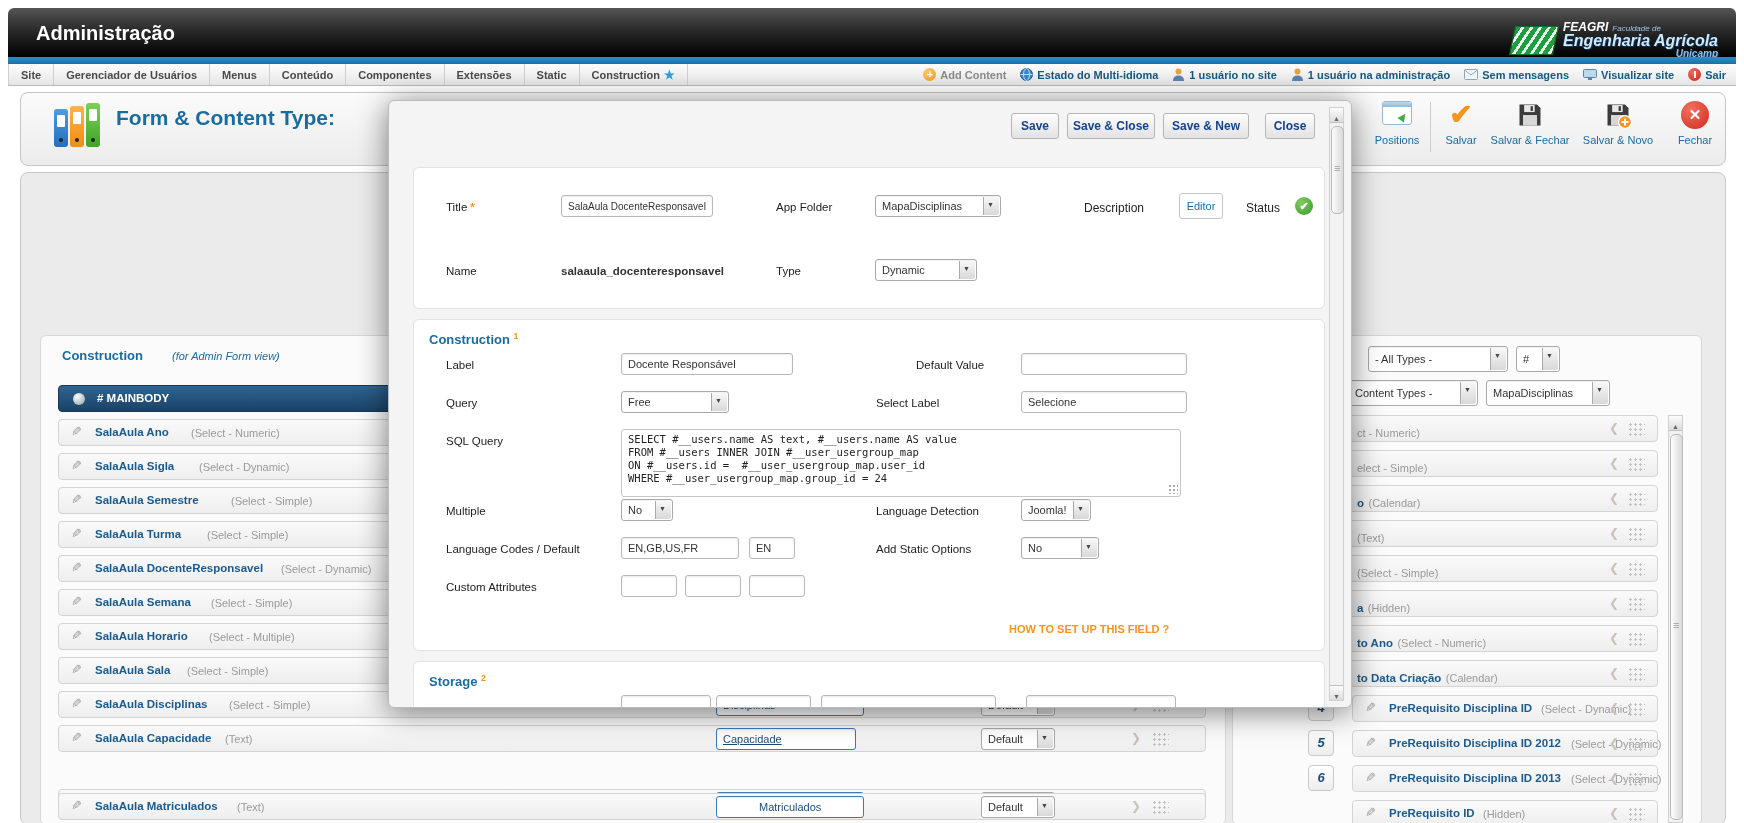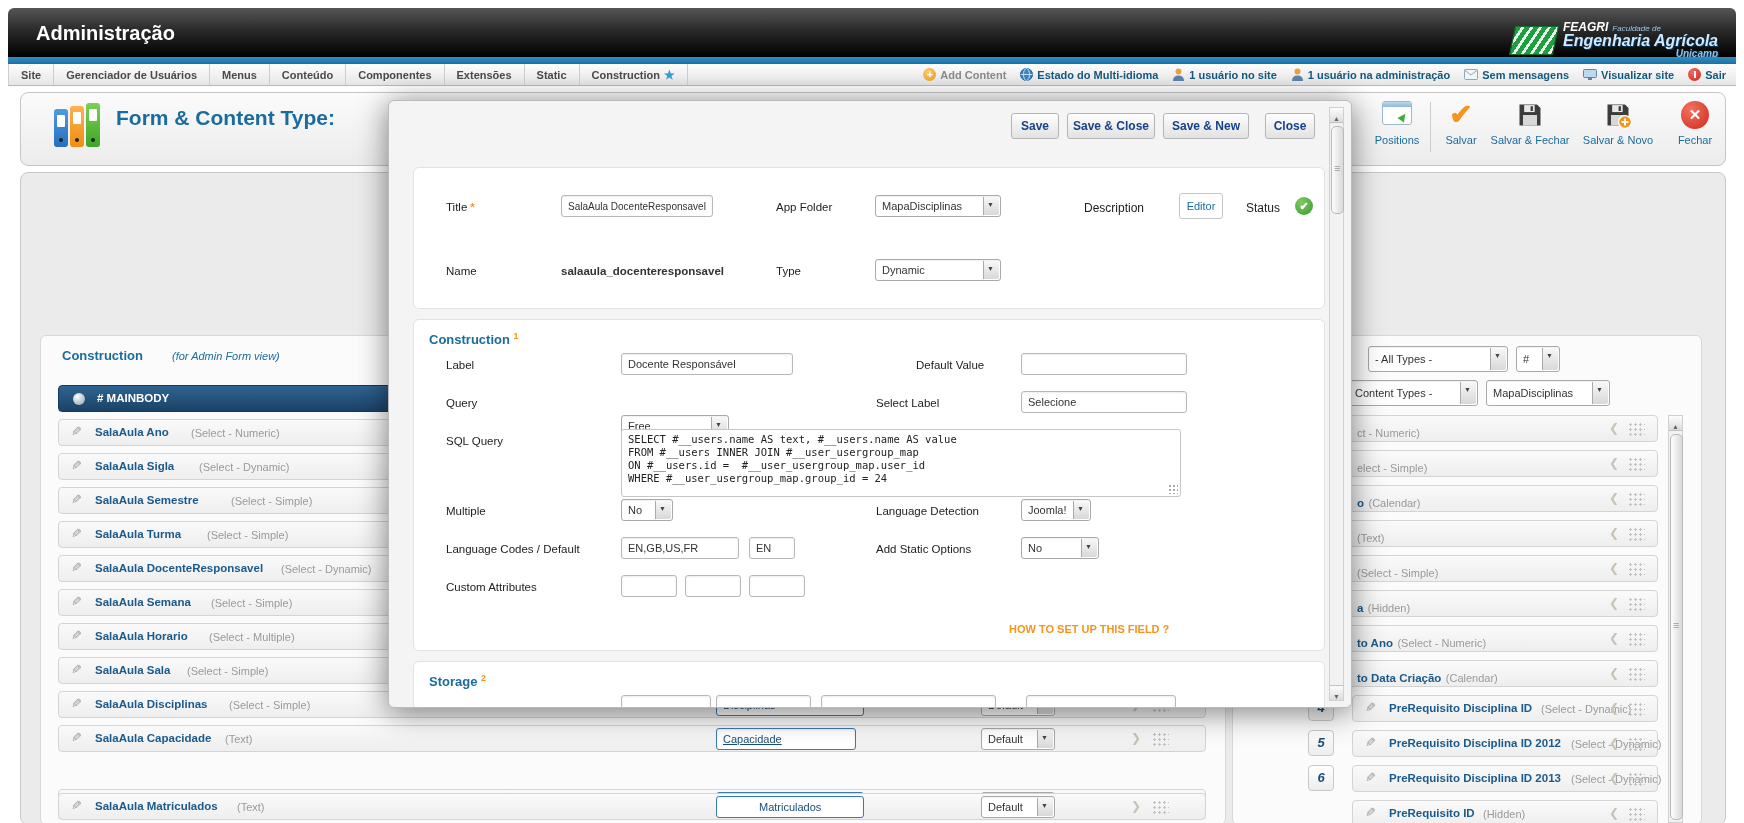--- a/index.html
+++ b/index.html
@@ -465,33 +465,33 @@
         <span class="txt">MapaDisciplinas</span>
         <span class="arr"></span>
       </div>
     <span class="flabel" style="left:695px;top:100px;font-size:12px;">Description</span>
     <div class="editorbtn abs" style="left:790px;top:92px;">Editor</div>
     <span class="flabel" style="left:857px;top:100px;font-size:12px;">Status</span>
     <span class="statuschk abs" style="left:906px;top:96px;"></span>
     <span class="flabel" style="left:57px;top:164px;">Name</span>
     <span class="nameval" style="left:172px;top:164px;">salaaula_docenteresponsavel</span>
     <span class="flabel" style="left:387px;top:164px;">Type</span>
-    <div class="sel abs" style="left:486px;top:158px;width:126px;">
+    <div class="sel abs" style="left:486px;top:158px;width:102px;">
         <span class="txt">Dynamic</span>
         <span class="arr"></span>
       </div>
 
     <div class="fieldset" style="top:218px;height:330px;"></div>
     <span class="fheading" style="left:40px;top:230px;"><span>Construction</span> <sup>1</sup></span>
     <span class="flabel" style="left:57px;top:258px;">Label</span>
     <input class="inp abs" style="left: 232px; top: 252px; width: 172px;" value="Docente Responsável">
     <span class="flabel" style="left:487px;top:258px;padding-left:40px;">Default Value</span>
     <input class="inp abs" style="left: 632px; top: 252px; width: 166px;" value="">
     <span class="flabel" style="left:57px;top:296px;">Query</span>
-    <div class="sel abs" style="left:232px;top:290px;width:108px;margin-top:24px;">
+    <div class="sel abs" style="left:232px;top:290px;width:108px;">
         <span class="txt">Free</span>
         <span class="arr"></span>
       </div>
     <span class="flabel" style="left:487px;top:296px;">Select Label</span>
     <input class="inp abs" style="left: 632px; top: 290px; width: 166px;" value="Selecione">
     <span class="flabel" style="left:57px;top:334px;">SQL Query</span>
     <div class="sqlbox">
       <div class="sqltxt">SELECT #__users.name AS text, #__users.name AS value
 FROM #__users INNER JOIN #__user_usergroup_map
 ON #__users.id =  #__user_usergroup_map.user_id

